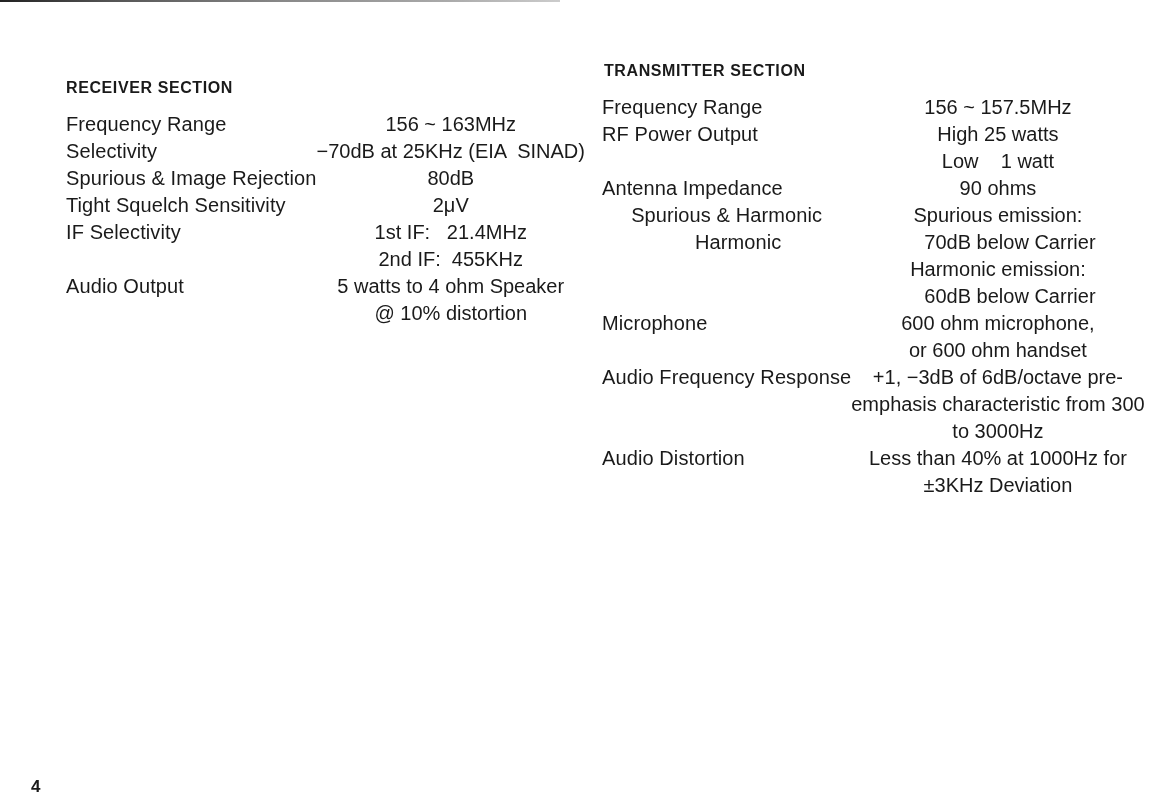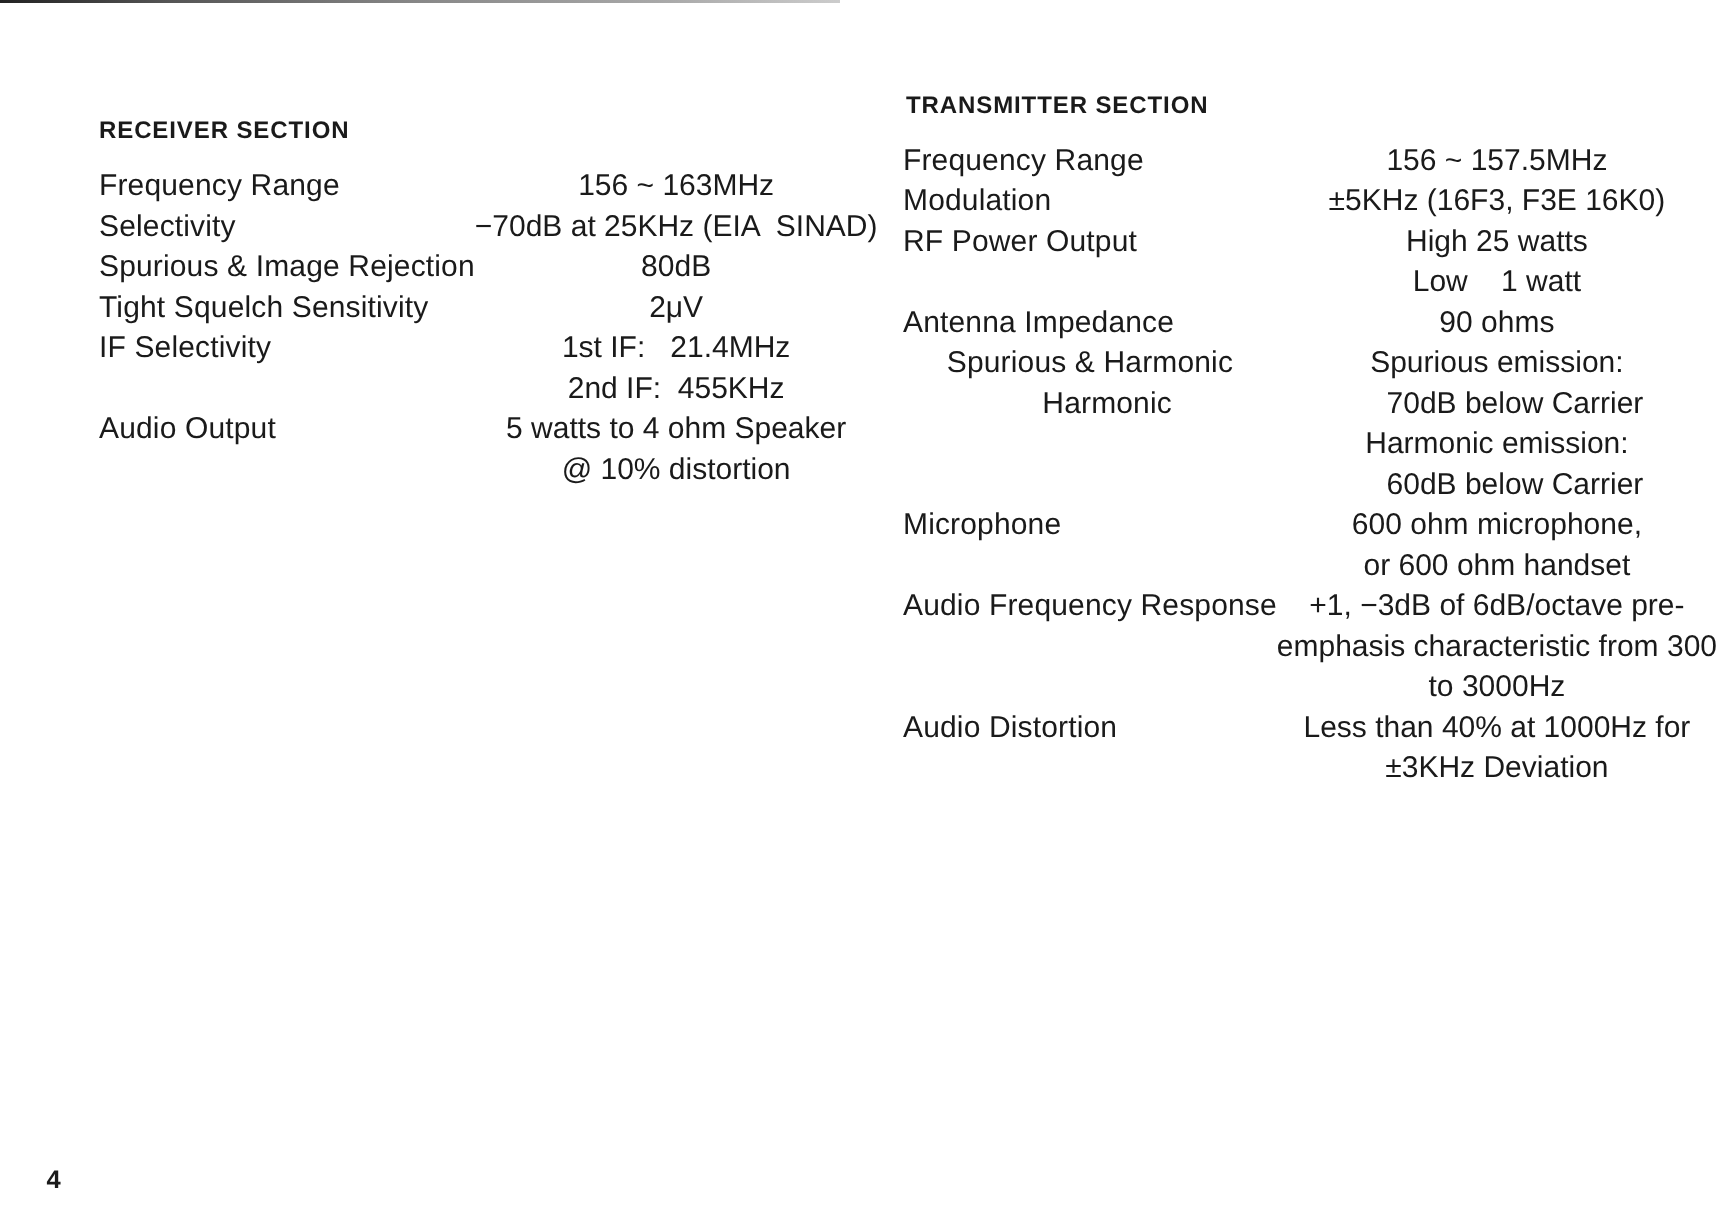--- a/index.html
+++ b/index.html
@@ -118,26 +118,20 @@
   <div class="section-title">TRANSMITTER  SECTION</div>
   <table class="spec-table" style="margin-left:-2px">
     <tbody>
         <tr>
       <td class="spec-label">Frequency Range</td>
       <td class="spec-value">
             <span class="value-line">156 ~ 157.5MHz</span>
           </td>
     </tr>
     <tr>
-      <td class="spec-label">Modulation</td>
-      <td class="spec-value">
-            <span class="value-line">±5KHz (16F3, F3E 16K0)</span>
-          </td>
-    </tr>
-    <tr>
       <td class="spec-label">RF Power Output</td>
       <td class="spec-value">
         <span class="value-line">High 25 watts</span>
         <span class="value-line" style="white-space:pre">Low    1 watt</span>
       </td>
     </tr>
     <tr>
       <td class="spec-label">Antenna Impedance</td>
       <td class="spec-value">
             <span class="value-line">90 ohms</span>

